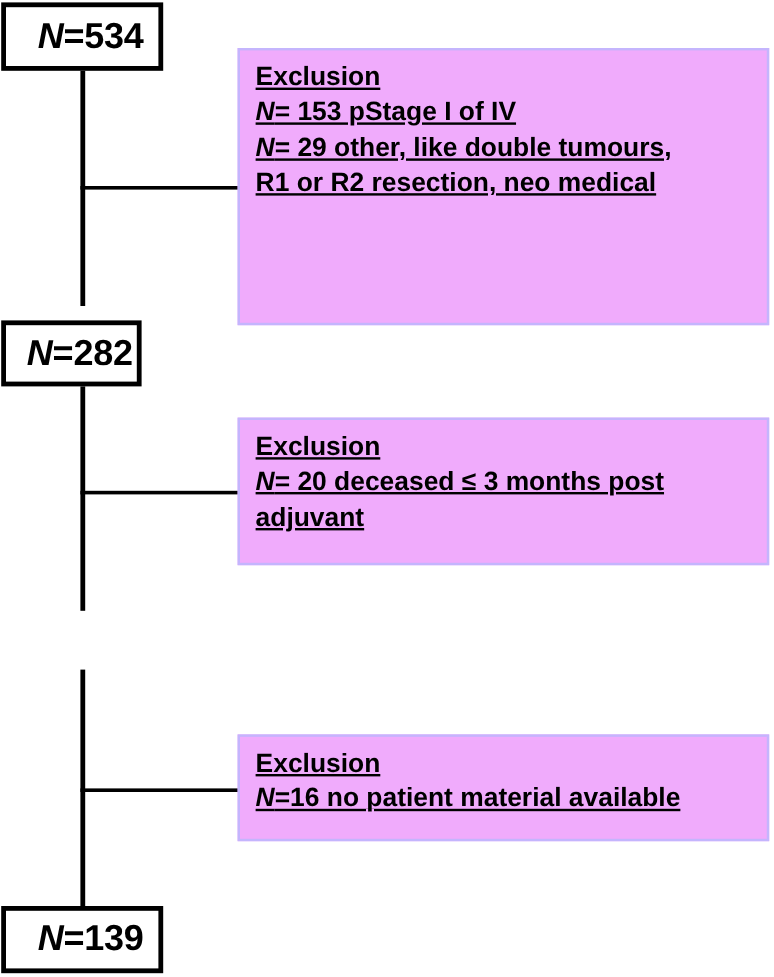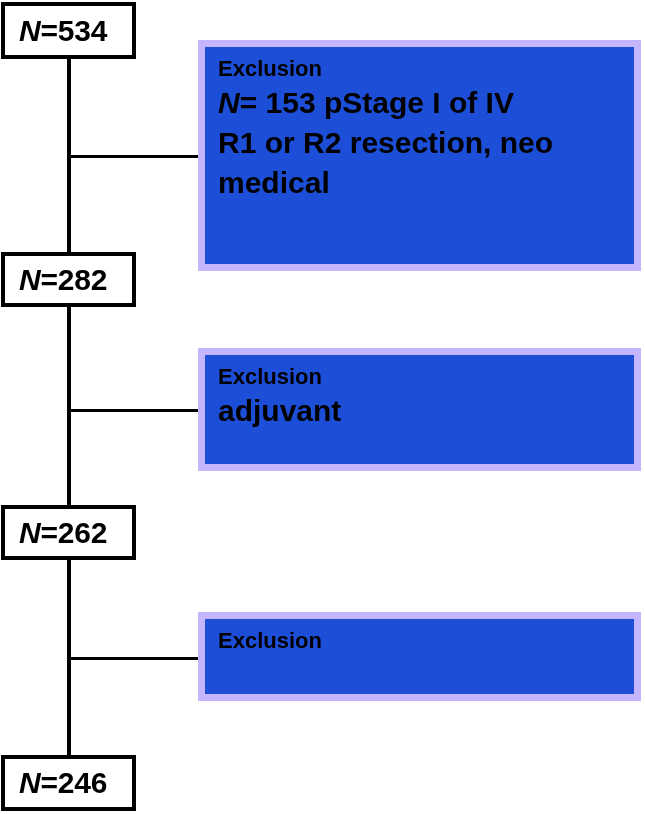--- a/index.html
+++ b/index.html
@@ -34,48 +34,50 @@
 
   
   .n-box {
     position: absolute;
     box-sizing: border-box;
     border: 4px solid #000000;
     background: #ffffff;
     display: flex;
     align-items: center;
     padding-left: 14px;
+    justify-content: center;
   }
   .n-box .n-label {
     font-size: 30px;
     font-weight: 700;
     line-height: 1;
     white-space: nowrap;
     letter-spacing: -0.2px;
   }
   .n-box .n-label .ital {
     font-style: italic;
   }
 
   
   .ex-box {
     position: absolute;
     box-sizing: border-box;
-    border: 7px solid #c4b5fd;
-    background: #1d4ed8;
+    border: 2px solid #c4b5fd;
+    background: #f0abfc;
     padding: 7px 10px 7px 13px;
+    text-decoration: underline;
   }
   .ex-title {
     font-size: 22px;
     font-weight: 600;
     line-height: 1.33;
     white-space: nowrap;
   }
   .ex-line {
-    font-size: 30px;
+    font-size: 22px;
     font-weight: 600;
     line-height: 1.33;
   }
   .ex-line .ital {
     font-style: italic;
   }
 </style>
 </head>
 <body>
 
@@ -86,40 +88,40 @@
   <div class="spine" style="left:67px; top:558px; height:201px;"></div>
 
   <div class="branch" style="left:67px; top:155px; width:133px;"></div>
   <div class="branch" style="left:67px; top:409px; width:133px;"></div>
   <div class="branch" style="left:67px; top:657px; width:133px;"></div>
 
   <div class="n-box" style="left:1px; top:2px; width:135px; height:57px;">
     <span class="n-label"><span class="ital">N</span><span>=534</span></span>
   </div>
 
-  <div class="n-box" style="left:1px; top:252px; width:135px; height:55px;">
+  <div class="n-box" style="left:1px; top:267px; width:117px; height:55px;">
     <span class="n-label"><span class="ital">N</span><span>=282</span></span>
   </div>
 
-  <div class="n-box" style="left:1px; top:505px; width:135px; height:55px;">
-    <span class="n-label"><span class="ital">N</span><span>=262</span></span>
-  </div>
 
   <div class="n-box" style="left:1px; top:755px; width:135px; height:56px;">
-    <span class="n-label"><span class="ital">N</span><span>=246</span></span>
+    <span class="n-label"><span class="ital">N</span><span>=139</span></span>
   </div>
 
   <div class="ex-box" style="left:198px; top:40px; width:443px; height:231px;">
     <div class="ex-title">Exclusion</div>
     <div class="ex-line"><span class="ital">N</span><span>= 153 pStage I of IV</span></div>
+    <div class="ex-line"><span class="ital">N</span><span>= 29 other, like double tumours,</span></div>
     <div class="ex-line">R1 or R2 resection, neo medical</div>
   </div>
 
   <div class="ex-box" style="left:198px; top:348px; width:443px; height:123px;">
     <div class="ex-title">Exclusion</div>
+    <div class="ex-line"><span class="ital">N</span><span>= 20 deceased ≤ 3 months post</span></div>
     <div class="ex-line">adjuvant</div>
   </div>
 
   <div class="ex-box" style="left:198px; top:612px; width:443px; height:89px;">
     <div class="ex-title">Exclusion</div>
+    <div class="ex-line"><span class="ital">N</span><span>=16 no patient material available</span></div>
   </div>
 
 </div>
 
 </body></html>

